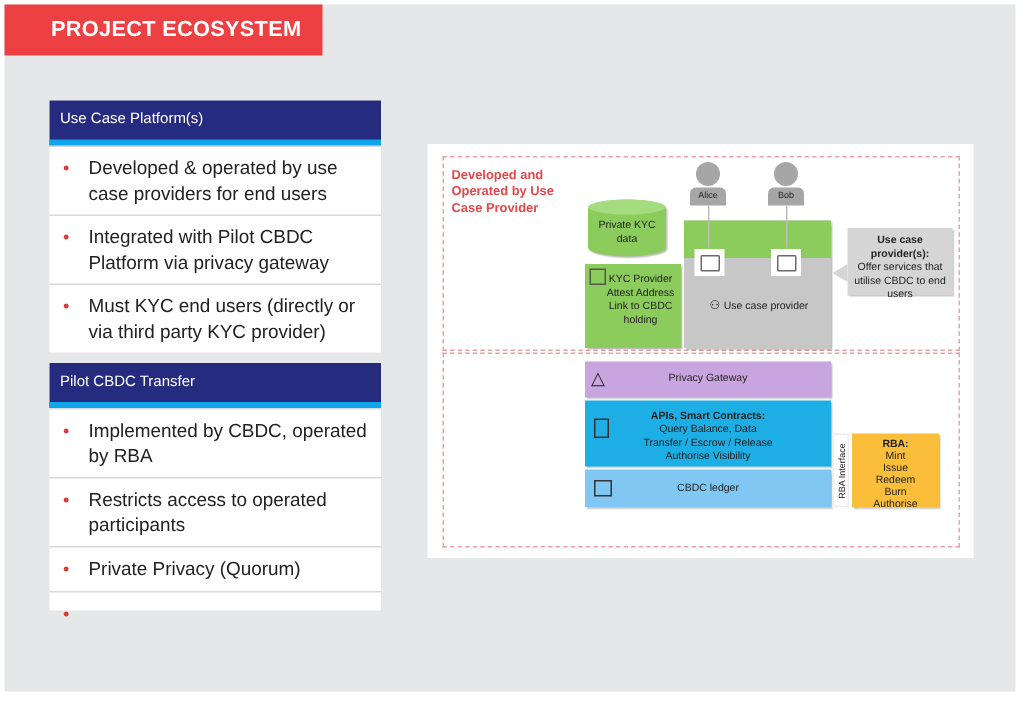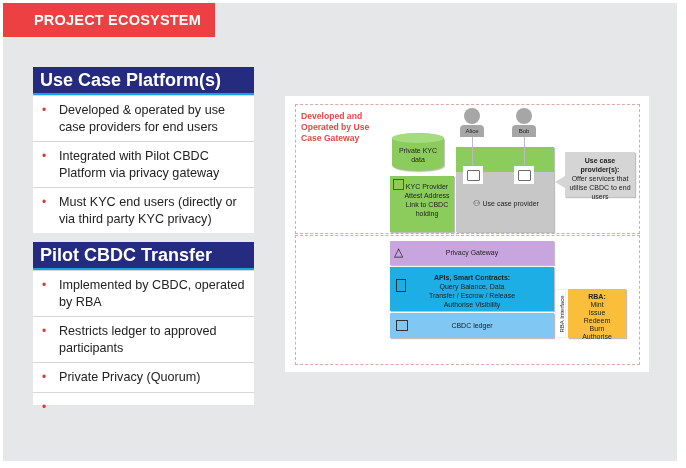--- a/index.html
+++ b/index.html
@@ -2,22 +2,22 @@
 <html><head>
 <meta charset="utf-8">
 <style>
   html, body { margin:0; padding:0; }
   body { width:686px; height:468px; background:#ffffff; position:relative; overflow:hidden;
          font-family:"Liberation Sans", sans-serif; }
   .slide { position:absolute; left:3px; top:3px; width:674px; height:458px; background:#e6e7e8; }
   .title-bar { position:absolute; left:3px; top:3px; width:212px; height:34px; background:#ed4042;
                color:#fff; font-weight:bold; font-size:14.5px; line-height:34px; padding-left:31px; box-sizing:border-box; letter-spacing:0.2px; }
   .card { position:absolute; left:33px; width:221px; background:#fff; }
-  .card-head { background:#252b7f; color:#fff; font-weight:bold; font-size:18px; height:26px; line-height:26px;
-               padding-left:7px; border-bottom:2px solid #0ea5e9; }
+  .card-head { background:#252b7f; color:#fff; font-weight:normal; font-size:10px; height:26px; line-height:26px;
+               padding-left:7px; border-bottom:4px solid #0ea5e9; }
   .card-item { border-top:1px solid #d8d8d8; padding:6px 6px 6px 26px; position:relative; font-size:12.6px; line-height:16.5px; color:#222; }
   .card-item:first-of-type { border-top:none; }
   .bullet { position:absolute; left:9px; top:6px; color:#d93a3c; font-size:12px; }
   .diagram { position:absolute; left:285px; top:96px; width:364px; height:276px; background:#fff; }
   .zone { position:absolute; border:1px dashed #e8a3a4; box-sizing:border-box; }
   .zone-label { position:absolute; color:#e84649; font-weight:bold; font-size:8.6px; line-height:11px; }
   .box { position:absolute; box-sizing:border-box; text-align:center; font-size:7px; line-height:9px; color:#222; box-shadow:1px 1px 1px rgba(0,0,0,0.25); }
   .person { position:absolute; width:24px; }
   .person .head { width:16px; height:16px; border-radius:50%; background:#a6a6a6; margin:0 auto; }
   .person .torso { width:24px; height:12px; background:#a6a6a6; border-radius:4px 4px 0 0; margin-top:1px; color:#222; font-size:6px; text-align:center; line-height:13px; }
@@ -28,35 +28,35 @@
 </head>
 <body>
 
 <div class="slide"></div>
 <div class="title-bar">PROJECT ECOSYSTEM</div>
 
 <div class="card" style="top:67px;">
   <div class="card-head">Use Case Platform(s)</div>
   <div class="card-item"><span class="bullet">•</span><span>Developed &amp; operated by use case providers for end users</span></div>
   <div class="card-item"><span class="bullet">•</span><span>Integrated with Pilot CBDC Platform via privacy gateway</span></div>
-  <div class="card-item"><span class="bullet">•</span><span>Must KYC end users (directly or via third party KYC privacy)</span></div>
+  <div class="card-item"><span class="bullet">•</span><span>Must KYC end users (directly or via third party KYC provider)</span></div>
 </div>
 
 <div class="card" style="top:242px;">
   <div class="card-head">Pilot CBDC Transfer</div>
   <div class="card-item"><span class="bullet">•</span><span>Implemented by CBDC, operated by RBA</span></div>
-  <div class="card-item"><span class="bullet">•</span><span>Restricts ledger to approved participants</span></div>
+  <div class="card-item"><span class="bullet">•</span><span>Restricts access to operated participants</span></div>
   <div class="card-item"><span class="bullet">•</span><span>Private Privacy (Quorum)</span></div>
   <div class="card-item"><span class="bullet">•</span></div>
 </div>
 
 <div class="diagram">
   <div class="zone" style="left:10px;top:8px;width:345px;height:130px;"></div>
   <div class="zone" style="left:10px;top:139px;width:345px;height:130px;"></div>
-  <div class="zone-label" style="left:16px;top:15px;width:80px;">Developed and Operated by Use Case Gateway</div>
+  <div class="zone-label" style="left:16px;top:15px;width:80px;">Developed and Operated by Use Case Provider</div>
 
   <div class="person" style="left:175px;top:12px;">
     <div class="head"></div>
     <div class="torso">Alice</div>
   </div>
   <div class="person" style="left:227px;top:12px;">
     <div class="head"></div>
     <div class="torso">Bob</div>
   </div>
 

